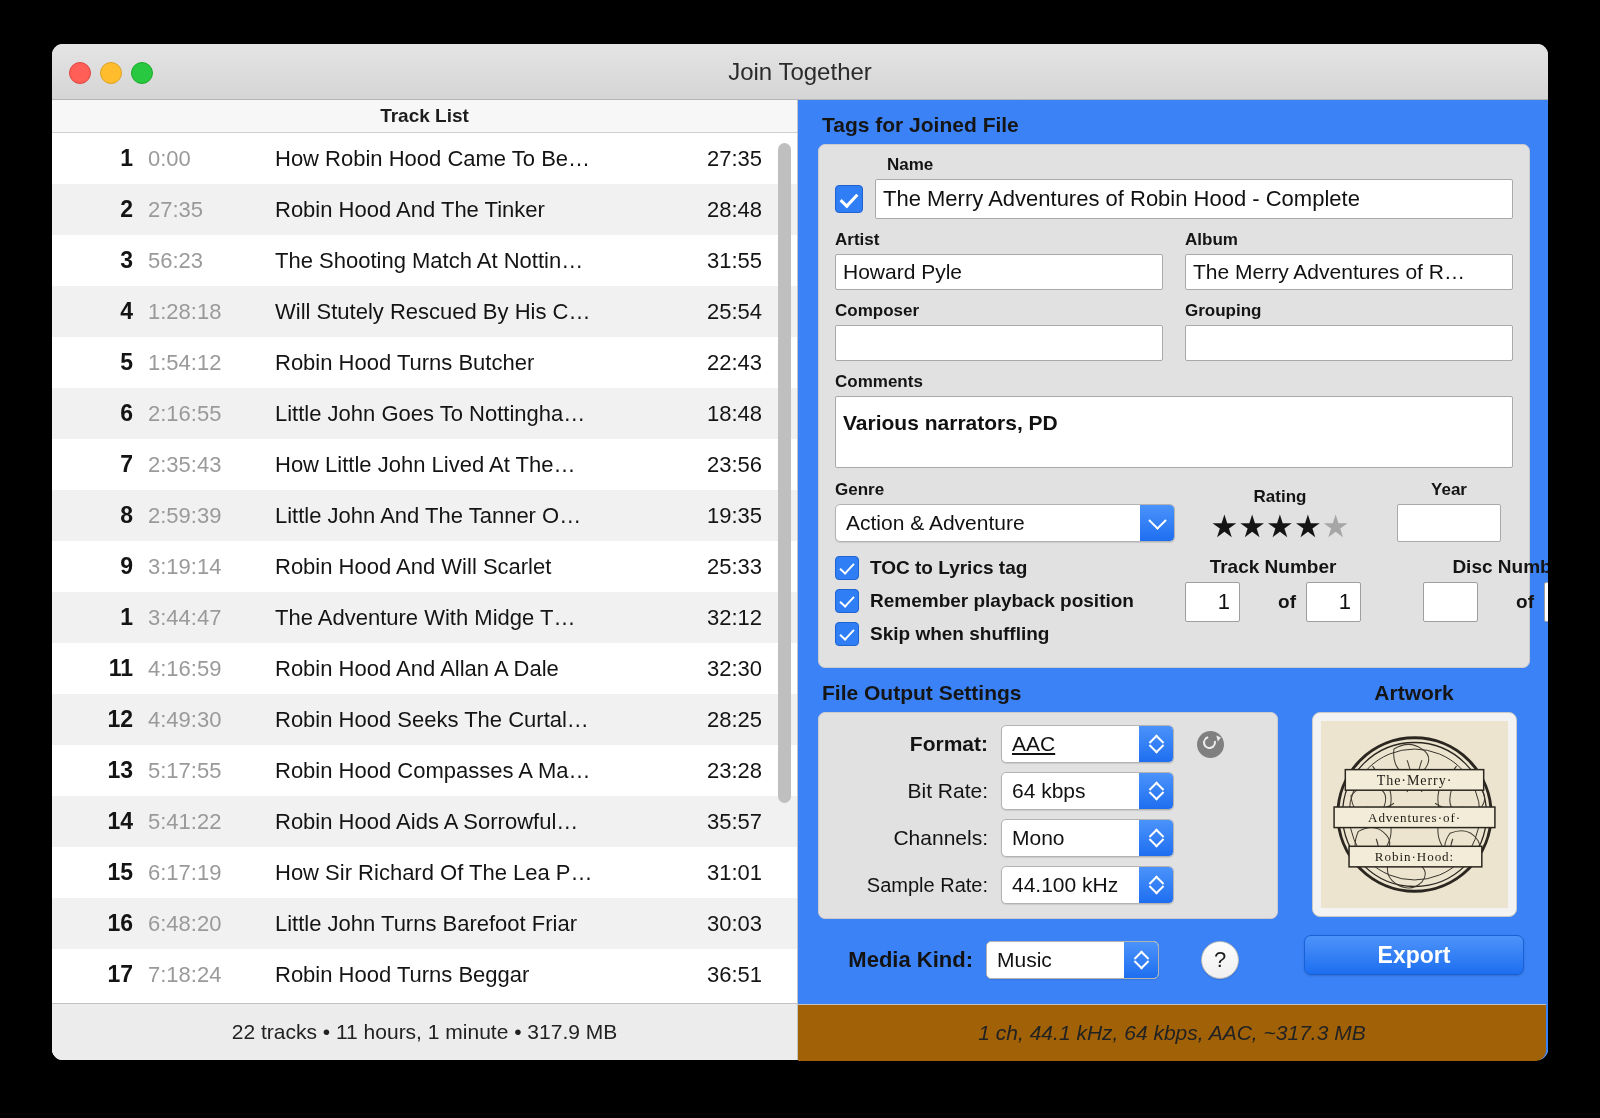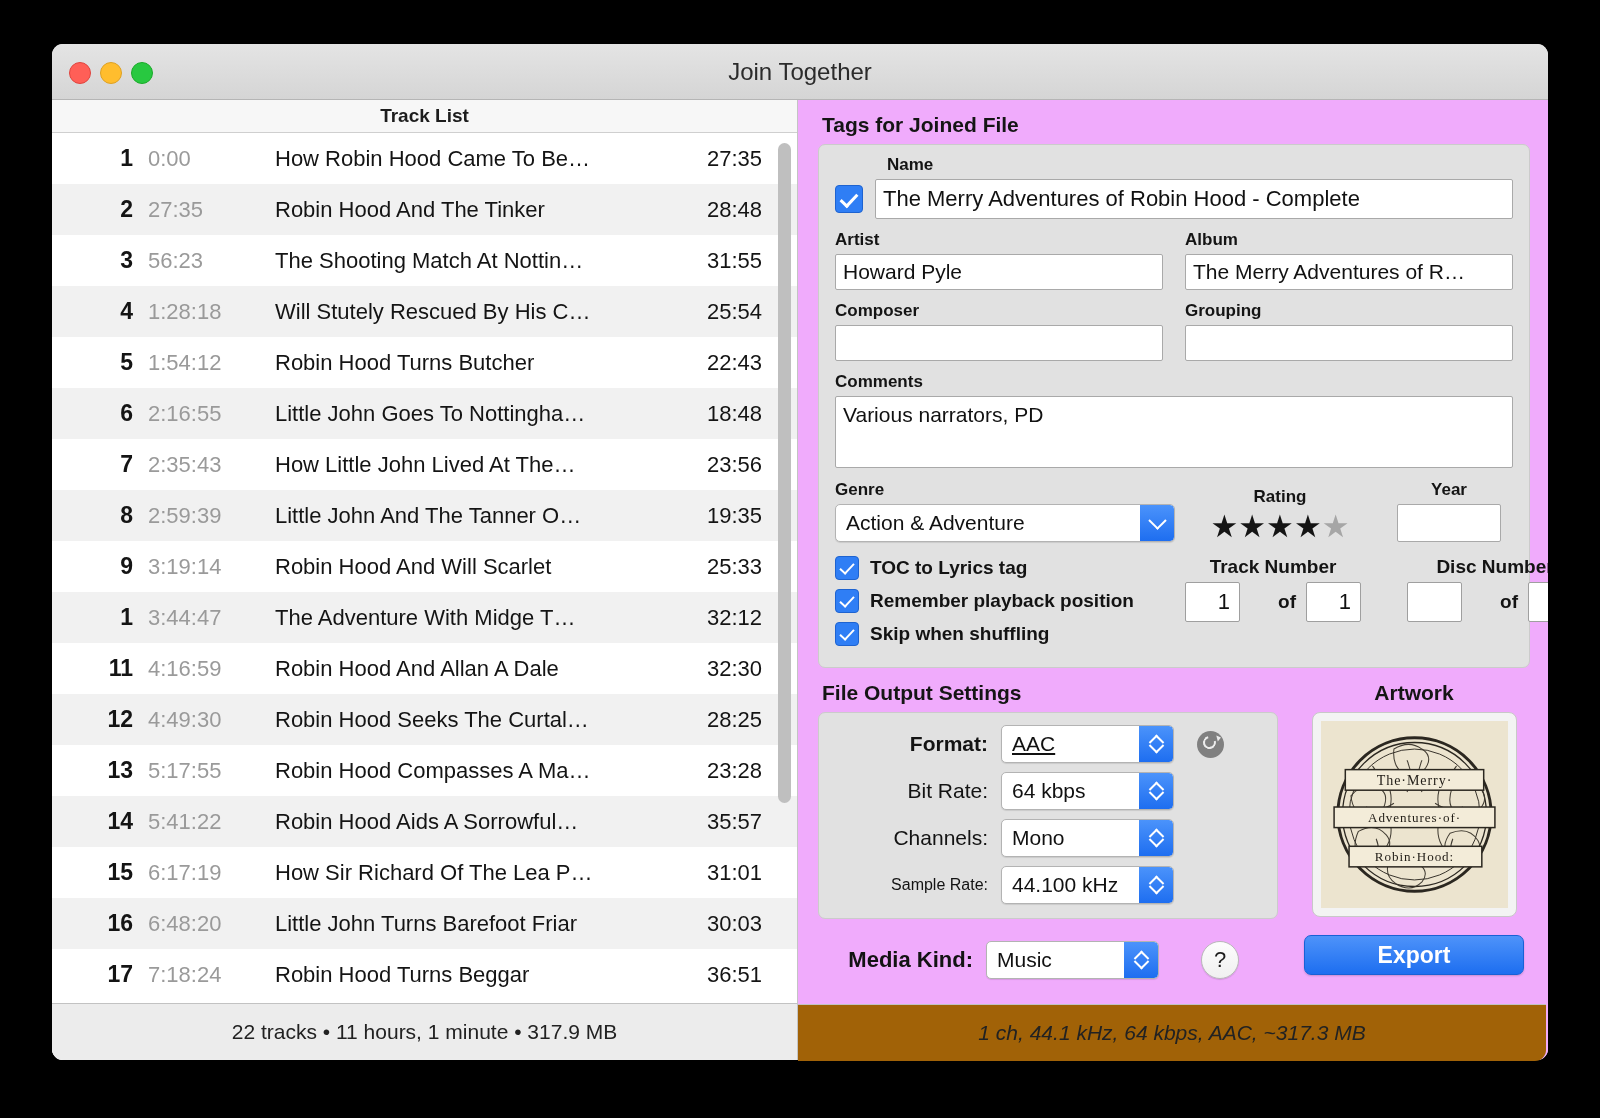--- a/index.html
+++ b/index.html
@@ -178,21 +178,21 @@
     text-align: center;
     font-size: 21px;
     color: #222;
   }
 
   
   #right-pane {
     flex: 1 1 auto;
     display: flex;
     flex-direction: column;
-    background: #f0abfc;
+    background: #3b82f6;
     min-width: 0;
     padding: 0 18px 0 20px;
     box-sizing: border-box;
   }
   .group-title {
     font-size: 21px;
     font-weight: bold;
     color: #151515;
     margin: 13px 0 7px 4px;
   }
@@ -564,21 +564,21 @@
             <div class="fld-label">Composer</div>
             <div class="txtfield"></div>
           </div>
           <div class="col" style="flex:1 1 0;">
             <div class="fld-label">Grouping</div>
             <div class="txtfield"></div>
           </div>
         </div>
 
         <div class="fld-label">Comments</div>
-        <div class="txtfield" style="height:72px;align-items:flex-start;padding-top:6px;">Various narrators, PD</div>
+        <div class="txtfield" style="height:72px;align-items:flex-start;padding-top:14px;font-weight:bold;">Various narrators, PD</div>
 
         <div class="row" style="margin-top:12px;align-items:flex-end;">
           <div class="col" style="width:340px;flex:0 0 340px;">
             <div class="fld-label">Genre</div>
             <div class="popup">
               <span>Action &amp; Adventure</span>
               <span class="arrowbox">
                   <i class="chev down"></i>
                 </span>
             </div>
@@ -603,21 +603,21 @@
               <span class="cbox"></span>
               <span class="lbl">Remember playback position</span>
             </div>
             <div class="cbrow">
               <span class="cbox"></span>
               <span class="lbl">Skip when shuffling</span>
             </div>
           </div>
 
           <div class="col" style="flex:1 1 auto;">
-            <div class="row" style="gap:42px;margin-left:8px;">
+            <div class="row" style="gap:58px;margin-left:8px;">
               <div class="col" style="align-items:center;width:180px;">
                 <div class="fld-label" style="font-size:19px;">Track Number</div>
                 <div class="row" style="align-items:center;gap:10px;">
                   <div class="numfield">1</div>
                   <span class="ofword">of</span>
                   <div class="numfield">1</div>
                 </div>
               </div>
               <div class="col" style="align-items:center;width:180px;">
                 <div class="fld-label" style="font-size:19px;">Disc Number</div>
@@ -665,21 +665,21 @@
               <div class="popup stepper" style="width:173px;flex:0 0 173px;">
                 <span>Mono</span>
                 <span class="arrowbox">
                     <i class="chev up"></i>
                     <i class="chev down"></i>
                   </span>
               </div>
             </div>
 
             <div class="row" style="align-items:center;">
-              <div style="width:168px;flex:0 0 168px;text-align:right;padding-right:13px;box-sizing:border-box;font-size:16px;color:#131313;">Sample Rate:</div>
+              <div style="width:168px;flex:0 0 168px;text-align:right;padding-right:13px;box-sizing:border-box;font-size:20px;color:#131313;">Sample Rate:</div>
               <div class="popup stepper" style="width:173px;flex:0 0 173px;">
                 <span>44.100 kHz</span>
                 <span class="arrowbox">
                     <i class="chev up"></i>
                     <i class="chev down"></i>
                   </span>
               </div>
             </div>
           </div>
 

